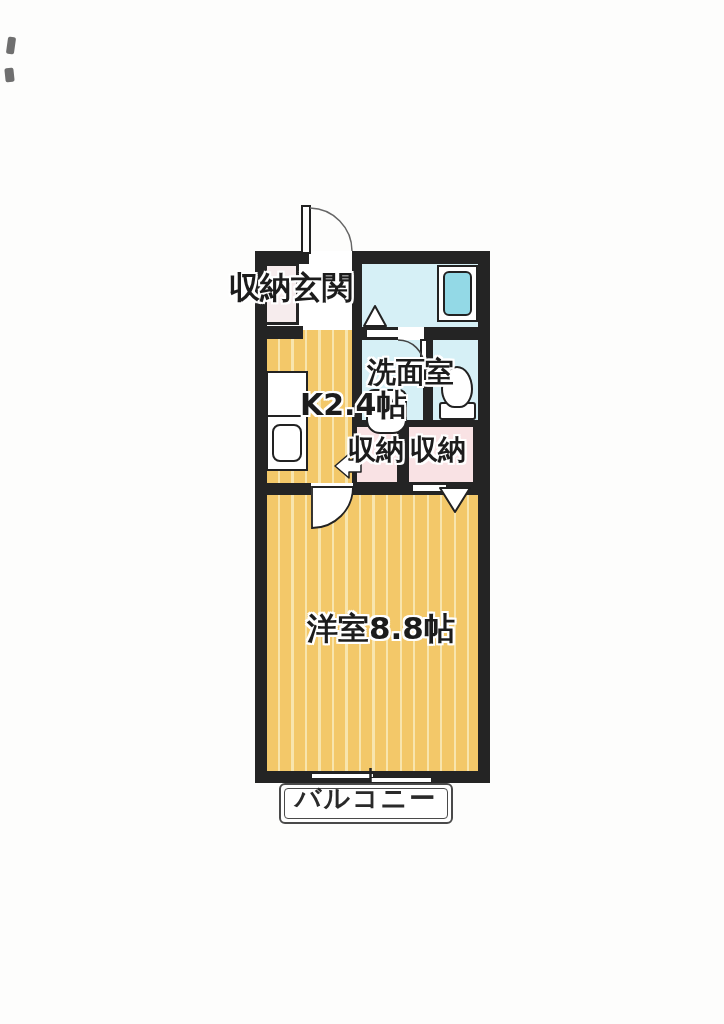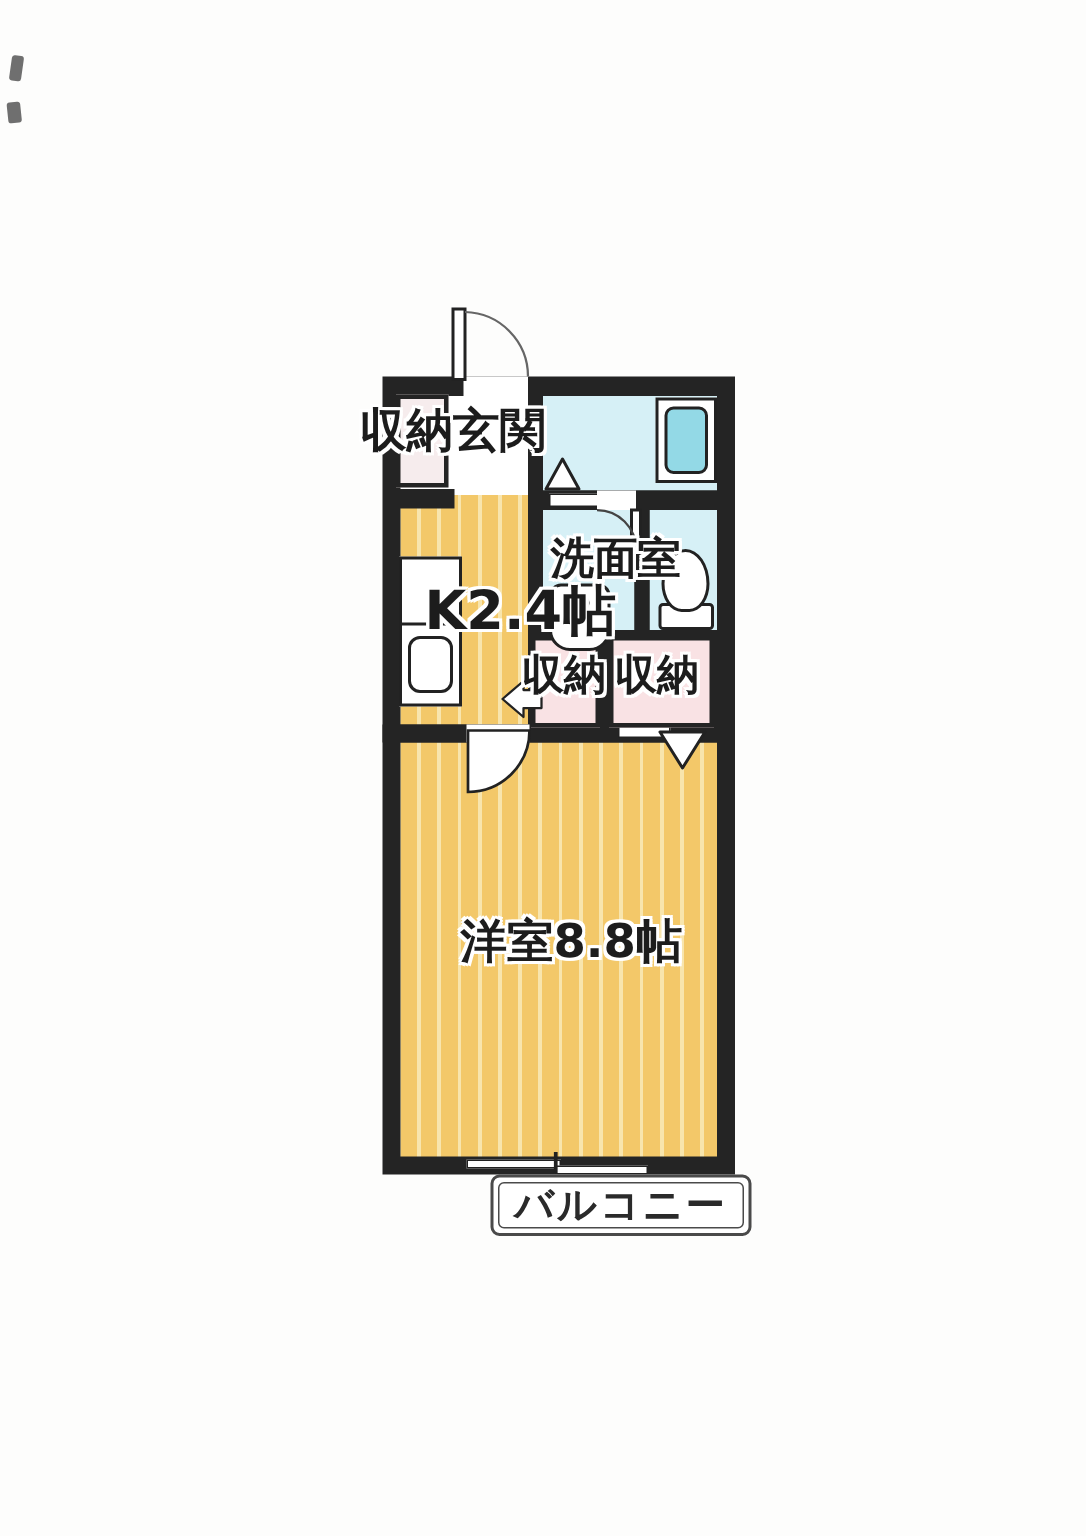--- a/index.html
+++ b/index.html
@@ -60,38 +60,38 @@
 <div class="abs" style="left:443px;top:271px;width:29px;height:45px;background:var(--c-bathtub);border:2px solid var(--c-line);border-radius:6px;"></div>
 
 <div class="abs white" style="left:366px;top:389px;width:41px;height:45px;border:2px solid var(--c-line);border-radius:8px 8px 14px 14px;"></div>
 
 <div class="abs white" style="left:439px;top:402px;width:37px;height:18px;border:2px solid var(--c-line);border-radius:3px;"></div>
 <div class="abs white" style="left:441px;top:366px;width:32px;height:42px;border:2px solid var(--c-line);border-radius:50% 50% 42% 42% / 55% 55% 45% 45%;"></div>
 
 <div class="abs white" style="left:311px;top:773px;width:63px;height:6px;border:1.2px solid var(--c-line);z-index:30;"></div>
 <div class="abs white" style="left:370px;top:777px;width:62px;height:6px;border:1.2px solid var(--c-line);z-index:30;"></div>
 
-<div class="abs white" style="left:279px;top:783px;width:174px;height:41px;border:2px solid var(--c-balcony_line);border-radius:6px;display:flex;align-items:center;justify-content:center;margin-left:48px;">
+<div class="abs white" style="left:279px;top:783px;width:174px;height:41px;border:2px solid var(--c-balcony_line);border-radius:6px;display:flex;justify-content:center;">
   <div class="abs" style="left:3px;top:3px;right:3px;bottom:3px;border:1.5px solid var(--c-balcony_line);border-radius:4px;"></div>
   <span class="lbl" style="position:static;font-size:26px;letter-spacing:2px;color:#2a2a2a;text-shadow:none;">バルコニー</span>
 </div>
 
 <svg class="overlay" width="724" height="1024" viewBox="0 0 724 1024">
   <rect x="302" y="206" width="8" height="47" fill="#ffffff" stroke="#222222" stroke-width="2"></rect>
   <path d="M310,208 A43,43 0 0 1 352,251" fill="none" stroke="#666666" stroke-width="1.5"></path>
   <rect x="421" y="340" width="6" height="24" fill="#ffffff" stroke="#222222" stroke-width="2"></rect>
   <path d="M398,340 A26,26 0 0 1 424,366" fill="none" stroke="#444444" stroke-width="1.5"></path>
   <path d="M312,487 L353,487 A41,41 0 0 1 312,528 Z" fill="#ffffff" stroke="#222222" stroke-width="1.8"></path>
   <polygon points="375,306 386,326 364,326" fill="#ffffff" stroke="#222222" stroke-width="2" stroke-linejoin="round"></polygon>
   <polygon points="440,488 470,488 455,512" fill="#ffffff" stroke="#222222" stroke-width="2" stroke-linejoin="round"></polygon>
   <polygon points="335,466 349,454 349,460 361,460 361,472 349,472 349,478" fill="#ffffff" stroke="#222222" stroke-width="1.5" stroke-linejoin="round"></polygon>
   <circle cx="386" cy="402" r="6" fill="#ffffff" stroke="#222222" stroke-width="2"></circle>
   <line x1="370.5" y1="768" x2="370.5" y2="782" stroke="#222222" stroke-width="2.5"></line>
 </svg>
 
-<div class="lbl" style="left:240px;top:272px;font-size:31px;">
+<div class="lbl" style="left:229px;top:272px;font-size:31px;">
   <span>収納</span><span>玄関</span>
 </div>
 <div class="lbl" style="left:347px;top:358px;font-size:29px;margin-left:20px;">洗面室</div>
-<div class="lbl" style="left:283px;top:390px;font-size:36px;text-align:right;">K2.4帖</div>
+<div class="lbl" style="left:300px;top:390px;font-size:30px;text-align:right;">K2.4帖</div>
 <div class="lbl" style="left:348px;top:436px;font-size:28px;">収納</div>
 <div class="lbl" style="left:410px;top:436px;font-size:28px;">収納</div>
 <div class="lbl" style="left:307px;top:613px;font-size:31px;">洋室8.8帖</div>
 
 </body></html>

